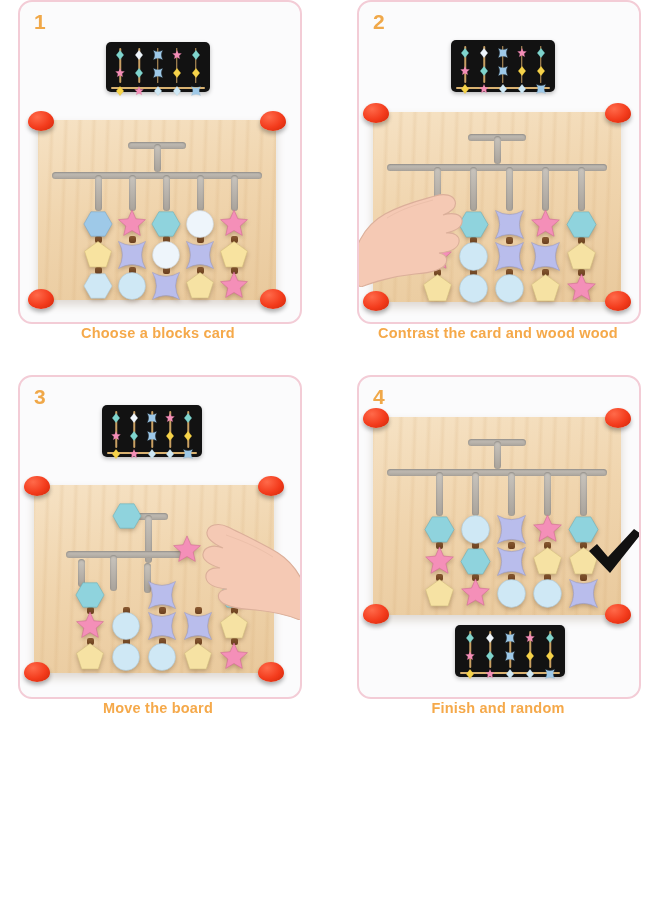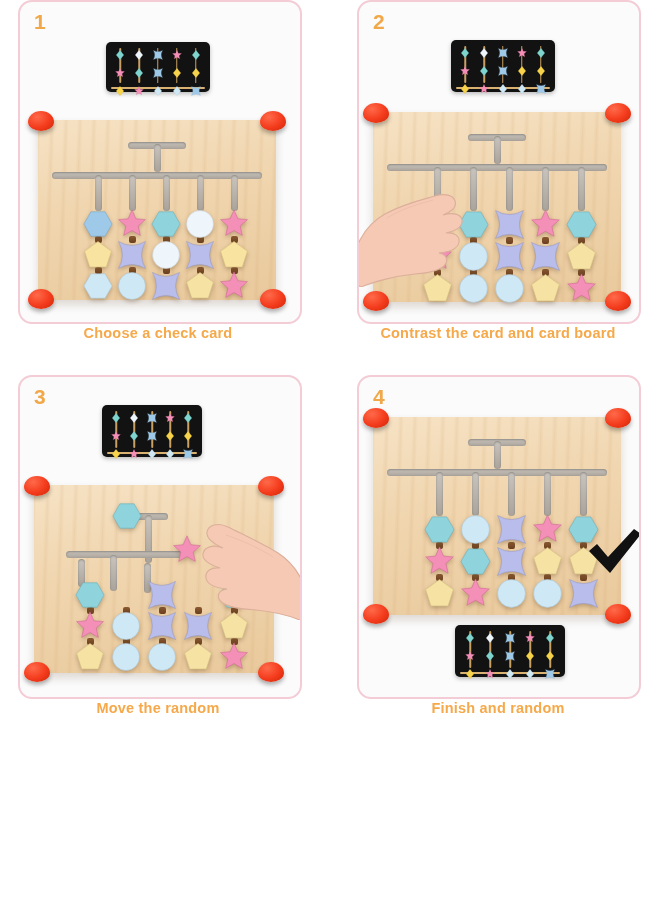--- a/index.html
+++ b/index.html
@@ -265,21 +265,21 @@
           </svg></div>
         <div class="peg" style="left: 176.5px; top: 265px; height: 7px;"></div>
         <div class="blk" style="left: 165px; top: 269px; width: 30px; height: 30px; filter: drop-shadow(rgba(90, 60, 30, 0.33) 0px 2px 2px);"><svg width="30" height="30" viewBox="0 0 100 100">
             <polygon points="50.00,5.00 94.70,37.48 77.63,90.02 22.37,90.02 5.30,37.48" fill="#f6e2a3" stroke="#d4c081" stroke-width="2" stroke-linejoin="round"></polygon>
           </svg></div>
         <div class="peg" style="left: 210.5px; top: 265px; height: 7px;"></div>
         <div class="blk" style="left: 199px; top: 269px; width: 30px; height: 30px; filter: drop-shadow(rgba(90, 60, 30, 0.33) 0px 2px 2px);"><svg width="30" height="30" viewBox="0 0 100 100">
             <polygon points="50.00,3.00 62.71,32.51 94.70,35.48 70.56,56.68 77.63,88.02 50.00,71.62 22.37,88.02 29.44,56.68 5.30,35.48 37.29,32.51" fill="#f48fb8" stroke="#d26d96" stroke-width="2" stroke-linejoin="round"></polygon>
           </svg></div>
       </div>
-    <div class="caption">Choose a check card</div>
+    <div class="caption">Choose a blocks card</div>
   </div>
   <div class="cell right">
     <div class="panel">
       <div class="step-num">2</div>
       <div class="scene"></div>
     <div class="card" style="left: 92px; top: 38px; width: 104px; height: 52px;">
           <div class="col">
             <div class="rod"></div>
             <div class="cs"><svg width="10" height="10" viewBox="0 0 100 100">
                 <polygon points="50,3 88,50 50,97 12,50" fill="#7fd4cd" stroke="#5db2ab" stroke-width="2" stroke-linejoin="round"></polygon>
@@ -407,21 +407,21 @@
           </svg></div>
         <div class="peg" style="left: 218.5px; top: 266.5px; height: 7px;"></div>
         <div class="blk" style="left: 206.5px; top: 270.5px; width: 31px; height: 31px; filter: drop-shadow(rgba(90, 60, 30, 0.33) 0px 2px 2px);"><svg width="31" height="31" viewBox="0 0 100 100">
             <polygon points="50.00,3.00 62.71,32.51 94.70,35.48 70.56,56.68 77.63,88.02 50.00,71.62 22.37,88.02 29.44,56.68 5.30,35.48 37.29,32.51" fill="#f48fb8" stroke="#d26d96" stroke-width="2" stroke-linejoin="round"></polygon>
           </svg></div>
         <svg class="hand" width="120" height="125" viewBox="0 0 120 125" style="left: 0px; top: 160px;">
           <path d="M-10 118 C-6 86 4 64 26 52 C44 42 62 38 76 34 C86 31 94 33 96 39 C98 45 92 50 84 53 C94 50 102 52 103 58 C104 65 96 69 87 71 C95 70 101 74 100 80 C99 87 90 90 80 91 C86 92 89 96 87 101 C84 108 70 111 56 112 C36 114 14 120 2 125 Z" fill="#f5c9b4" stroke="#dbaf9a" stroke-width="1.1"></path>
           <path d="M28 56 C44 46 60 42 74 38" fill="none" stroke="#e1b5a0" stroke-width="1" opacity=".5"></path>
         </svg>
       </div>
-    <div class="caption">Contrast the card and card board</div>
+    <div class="caption">Contrast the card and wood wood</div>
   </div>
   <div class="cell">
     <div class="panel">
       <div class="step-num">3</div>
       <div class="scene"></div>
     <div class="card" style="left: 82px; top: 28px; width: 100px; height: 52px;">
           <div class="col">
             <div class="rod"></div>
             <div class="cs"><svg width="10" height="10" viewBox="0 0 100 100">
                 <polygon points="50,3 88,50 50,97 12,50" fill="#7fd4cd" stroke="#5db2ab" stroke-width="2" stroke-linejoin="round"></polygon>
@@ -547,21 +547,21 @@
           </svg></div>
         <div class="peg" style="left: 210.5px; top: 261px; height: 7px;"></div>
         <div class="blk" style="left: 199px; top: 265px; width: 30px; height: 30px; filter: drop-shadow(rgba(90, 60, 30, 0.33) 0px 2px 2px);"><svg width="30" height="30" viewBox="0 0 100 100">
             <polygon points="50.00,3.00 62.71,32.51 94.70,35.48 70.56,56.68 77.63,88.02 50.00,71.62 22.37,88.02 29.44,56.68 5.30,35.48 37.29,32.51" fill="#f48fb8" stroke="#d26d96" stroke-width="2" stroke-linejoin="round"></polygon>
           </svg></div>
         <svg class="hand" width="135" height="125" viewBox="0 0 135 125" style="left: 148px; top: 118px;">
           <path d="M145 128 C142 96 132 72 110 58 C96 49 76 40 60 32 C50 27 40 30 39 37 C38 44 46 49 55 53 C45 49 36 52 35 59 C34 66 43 70 52 73 C43 72 37 76 38 83 C39 90 49 93 59 94 C52 95 49 99 51 104 C55 112 72 114 88 115 C108 117 126 122 136 127 Z" fill="#f5c9b4" stroke="#dbaf9a" stroke-width="1.1"></path>
           <path d="M105 62 C88 51 72 45 58 40" fill="none" stroke="#e1b5a0" stroke-width="1" opacity=".5"></path>
         </svg>
       </div>
-    <div class="caption">Move the random</div>
+    <div class="caption">Move the board</div>
   </div>
   <div class="cell right">
     <div class="panel">
       <div class="step-num">4</div>
       <div class="scene"></div>
     <div class="board" style="left: 14px; top: 40px; width: 248px; height: 198px;"></div>
         <div class="knob" style="left: 4px; top: 31px;"></div>
         <div class="knob" style="left: 246px; top: 31px;"></div>
         <div class="knob" style="left: 4px; top: 227px;"></div>
         <div class="knob" style="left: 246px; top: 227px;"></div>

